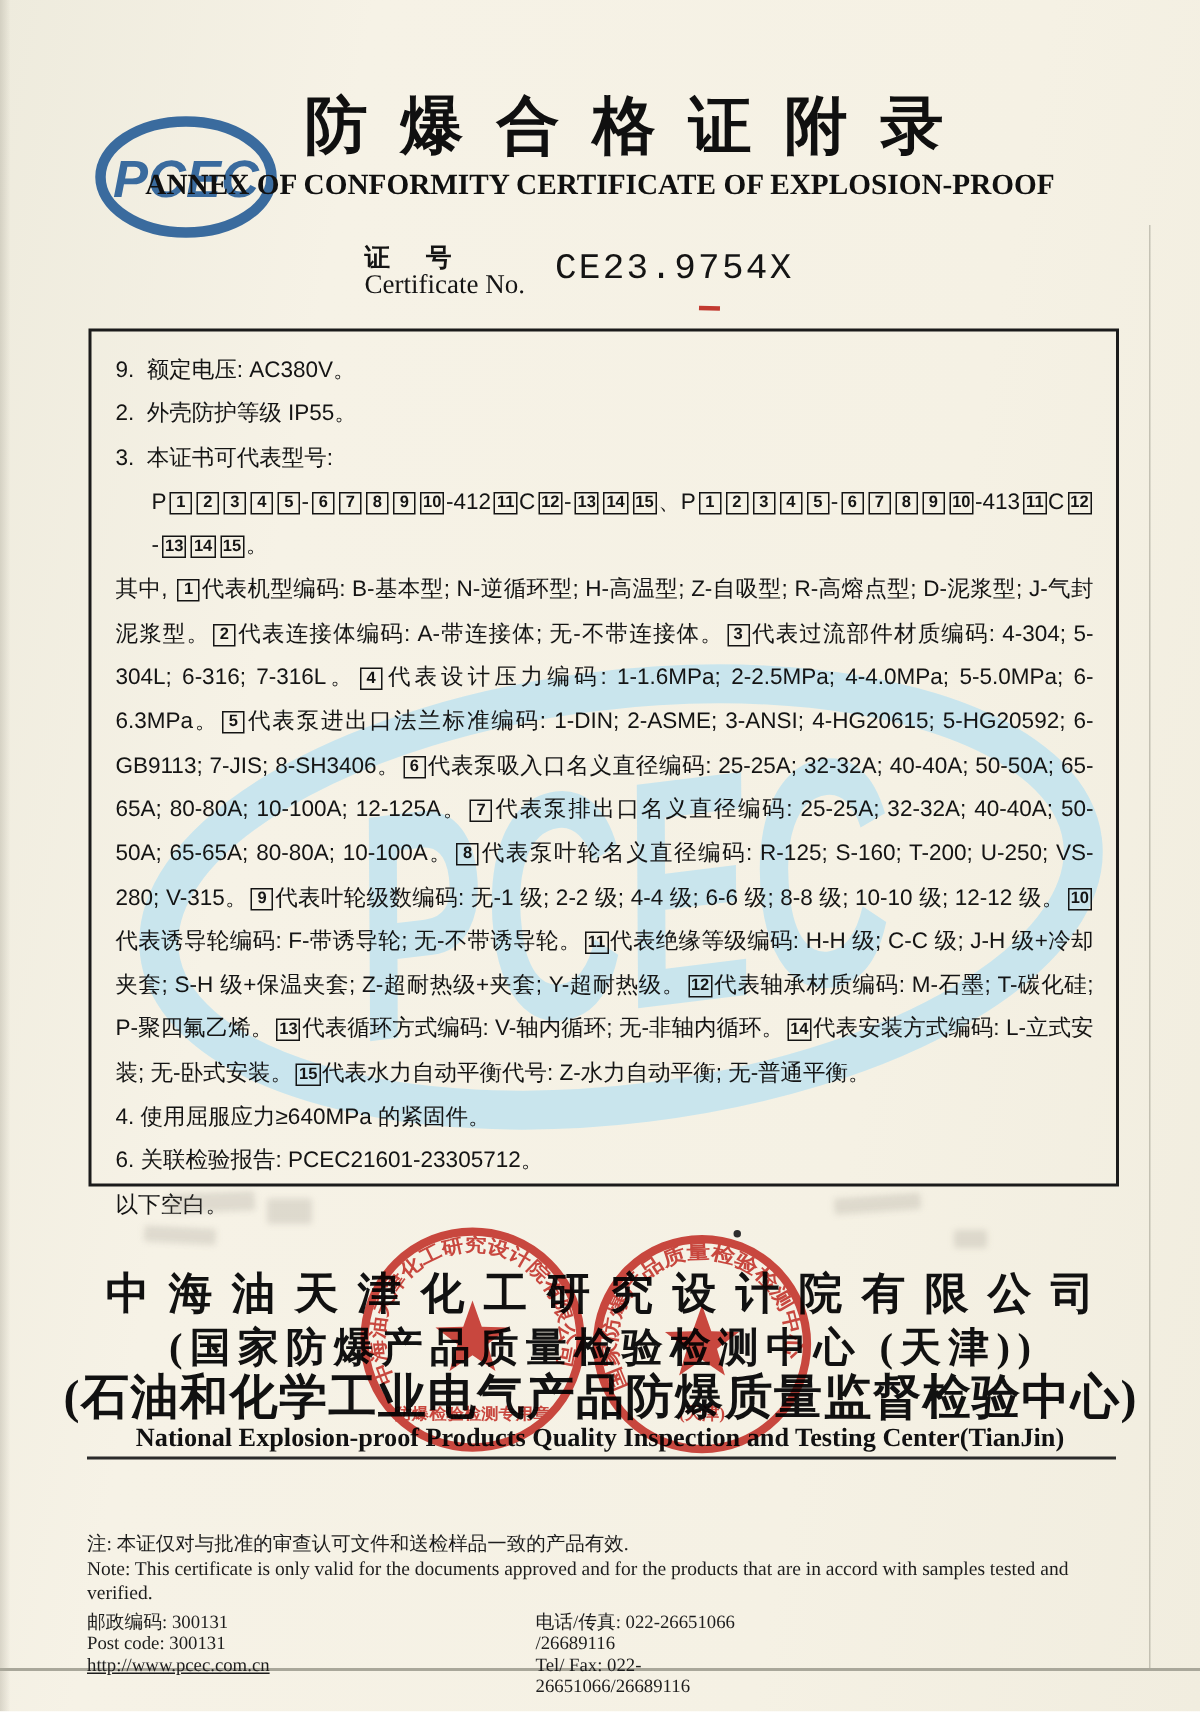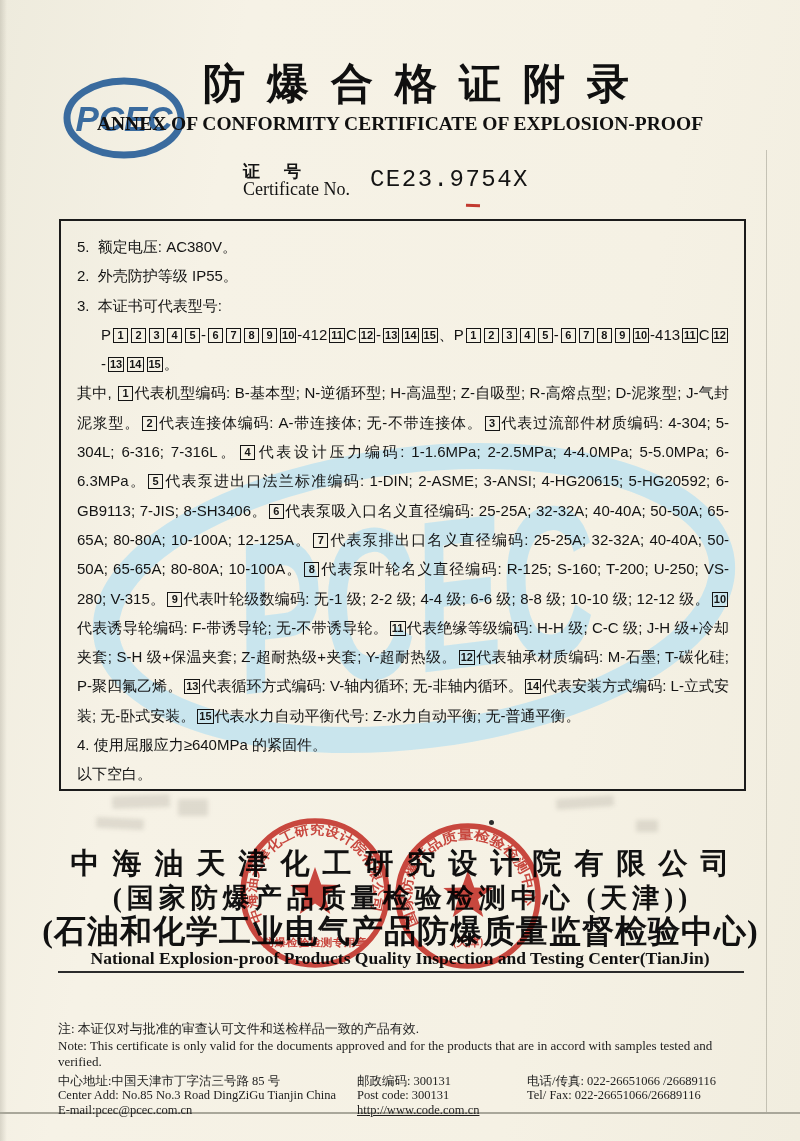--- a/index.html
+++ b/index.html
@@ -106,26 +106,27 @@
 
   <svg class="watermark" viewBox="0 0 672 330">
     <g transform="rotate(-7 336 160)" fill="none">
       <ellipse cx="336" cy="160" rx="310" ry="138" stroke="#bfe3f0" stroke-width="26"></ellipse>
       <text x="336" y="235" text-anchor="middle" fill="#bfe3f0" stroke="none" font-family="Liberation Sans, DejaVu Sans, sans-serif" font-style="italic" font-weight="bold" font-size="215" textLength="360" lengthAdjust="spacingAndGlyphs">PCEC</text>
     </g>
   </svg>
 
   <section class="main-box">
     <div class="box-content">
-      <p class="pre">5.  额定电压: AC380V。</p>
+      <p class="pre">9.  额定电压: AC380V。</p>
       <p class="pre">2.  外壳防护等级 IP55。</p>
       <p class="pre">3.  本证书可代表型号:</p>
       <p class="model-line">P<span class="bx">1</span><span class="bx">2</span><span class="bx">3</span><span class="bx">4</span><span class="bx">5</span>-<span class="bx">6</span><span class="bx">7</span><span class="bx">8</span><span class="bx">9</span><span class="bx">10</span>-412<span class="bx">11</span>C<span class="bx">12</span>-<span class="bx">13</span><span class="bx">14</span><span class="bx">15</span>、P<span class="bx">1</span><span class="bx">2</span><span class="bx">3</span><span class="bx">4</span><span class="bx">5</span>-<span class="bx">6</span><span class="bx">7</span><span class="bx">8</span><span class="bx">9</span><span class="bx">10</span>-413<span class="bx">11</span>C<span class="bx">12</span>-<span class="bx">13</span><span class="bx">14</span><span class="bx">15</span>。</p>
       <p class="legend">其中, <span class="bx">1</span>代表机型编码: B-基本型; N-逆循环型; H-高温型; Z-自吸型; R-高熔点型; D-泥浆型; J-气封泥浆型。<span class="bx">2</span>代表连接体编码: A-带连接体; 无-不带连接体。<span class="bx">3</span>代表过流部件材质编码: 4-304; 5-304L; 6-316; 7-316L。<span class="bx">4</span>代表设计压力编码: 1-1.6MPa; 2-2.5MPa; 4-4.0MPa; 5-5.0MPa; 6-6.3MPa。<span class="bx">5</span>代表泵进出口法兰标准编码: 1-DIN; 2-ASME; 3-ANSI; 4-HG20615; 5-HG20592; 6-GB9113; 7-JIS; 8-SH3406。<span class="bx">6</span>代表泵吸入口名义直径编码: 25-25A; 32-32A; 40-40A; 50-50A; 65-65A; 80-80A; 10-100A; 12-125A。<span class="bx">7</span>代表泵排出口名义直径编码: 25-25A; 32-32A; 40-40A; 50-50A; 65-65A; 80-80A; 10-100A。<span class="bx">8</span>代表泵叶轮名义直径编码: R-125; S-160; T-200; U-250; VS-280; V-315。<span class="bx">9</span>代表叶轮级数编码: 无-1 级; 2-2 级; 4-4 级; 6-6 级; 8-8 级; 10-10 级; 12-12 级。<span class="bx">10</span>代表诱导轮编码: F-带诱导轮; 无-不带诱导轮。<span class="bx">11</span>代表绝缘等级编码: H-H 级; C-C 级; J-H 级+冷却夹套; S-H 级+保温夹套; Z-超耐热级+夹套; Y-超耐热级。<span class="bx">12</span>代表轴承材质编码: M-石墨; T-碳化硅; P-聚四氟乙烯。<span class="bx">13</span>代表循环方式编码: V-轴内循环; 无-非轴内循环。<span class="bx">14</span>代表安装方式编码: L-立式安装; 无-卧式安装。<span class="bx">15</span>代表水力自动平衡代号: Z-水力自动平衡; 无-普通平衡。</p>
       <p>4. 使用屈服应力≥640MPa 的紧固件。</p>
+      <p>6. 关联检验报告: PCEC21601-23305712。</p>
       <p>以下空白。</p>
     </div>
   </section>
 
   <div class="ghost g1"></div>
   <div class="ghost g2"></div>
   <div class="ghost g3"></div>
   <div class="ghost g4"></div>
   <div class="ghost g5"></div>
   <div class="inkdot"></div>
@@ -156,28 +157,23 @@
     </text>
     <polygon points="76,52 82.2,69.5 100.7,70 86,81.2 91.3,99 76,88.5 60.7,99 66,81.2 51.3,70 69.8,69.5" fill="#cc3b35"></polygon>
     <text x="76" y="128" text-anchor="middle" font-size="11.5" fill="#cc3b35">(天津)</text>
   </svg>
 
   <footer class="footer">
     <p class="note">注: 本证仅对与批准的审查认可文件和送检样品一致的产品有效.</p>
     <p class="note">Note: This certificate is only valid for the documents approved and for the products that are in accord with samples tested and verified.</p>
     <div class="addr-grid">
       <div>
-        <p>中心地址:中国天津市丁字沽三号路 85 号</p>
-        <p>Center Add: No.85 No.3 Road DingZiGu Tianjin China</p>
-        <p>E-mail:pcec@pcec.com.cn</p>
-      </div>
-      <div>
         <p>邮政编码: 300131</p>
         <p>Post code: 300131</p>
-        <p class="underlined">http://www.code.com.cn</p>
+        <p class="underlined">http://www.pcec.com.cn</p>
       </div>
       <div>
         <p>电话/传真: 022-26651066 /26689116</p>
         <p>Tel/ Fax: 022-26651066/26689116</p>
       </div>
     </div>
   </footer>
 
 </div>
 

